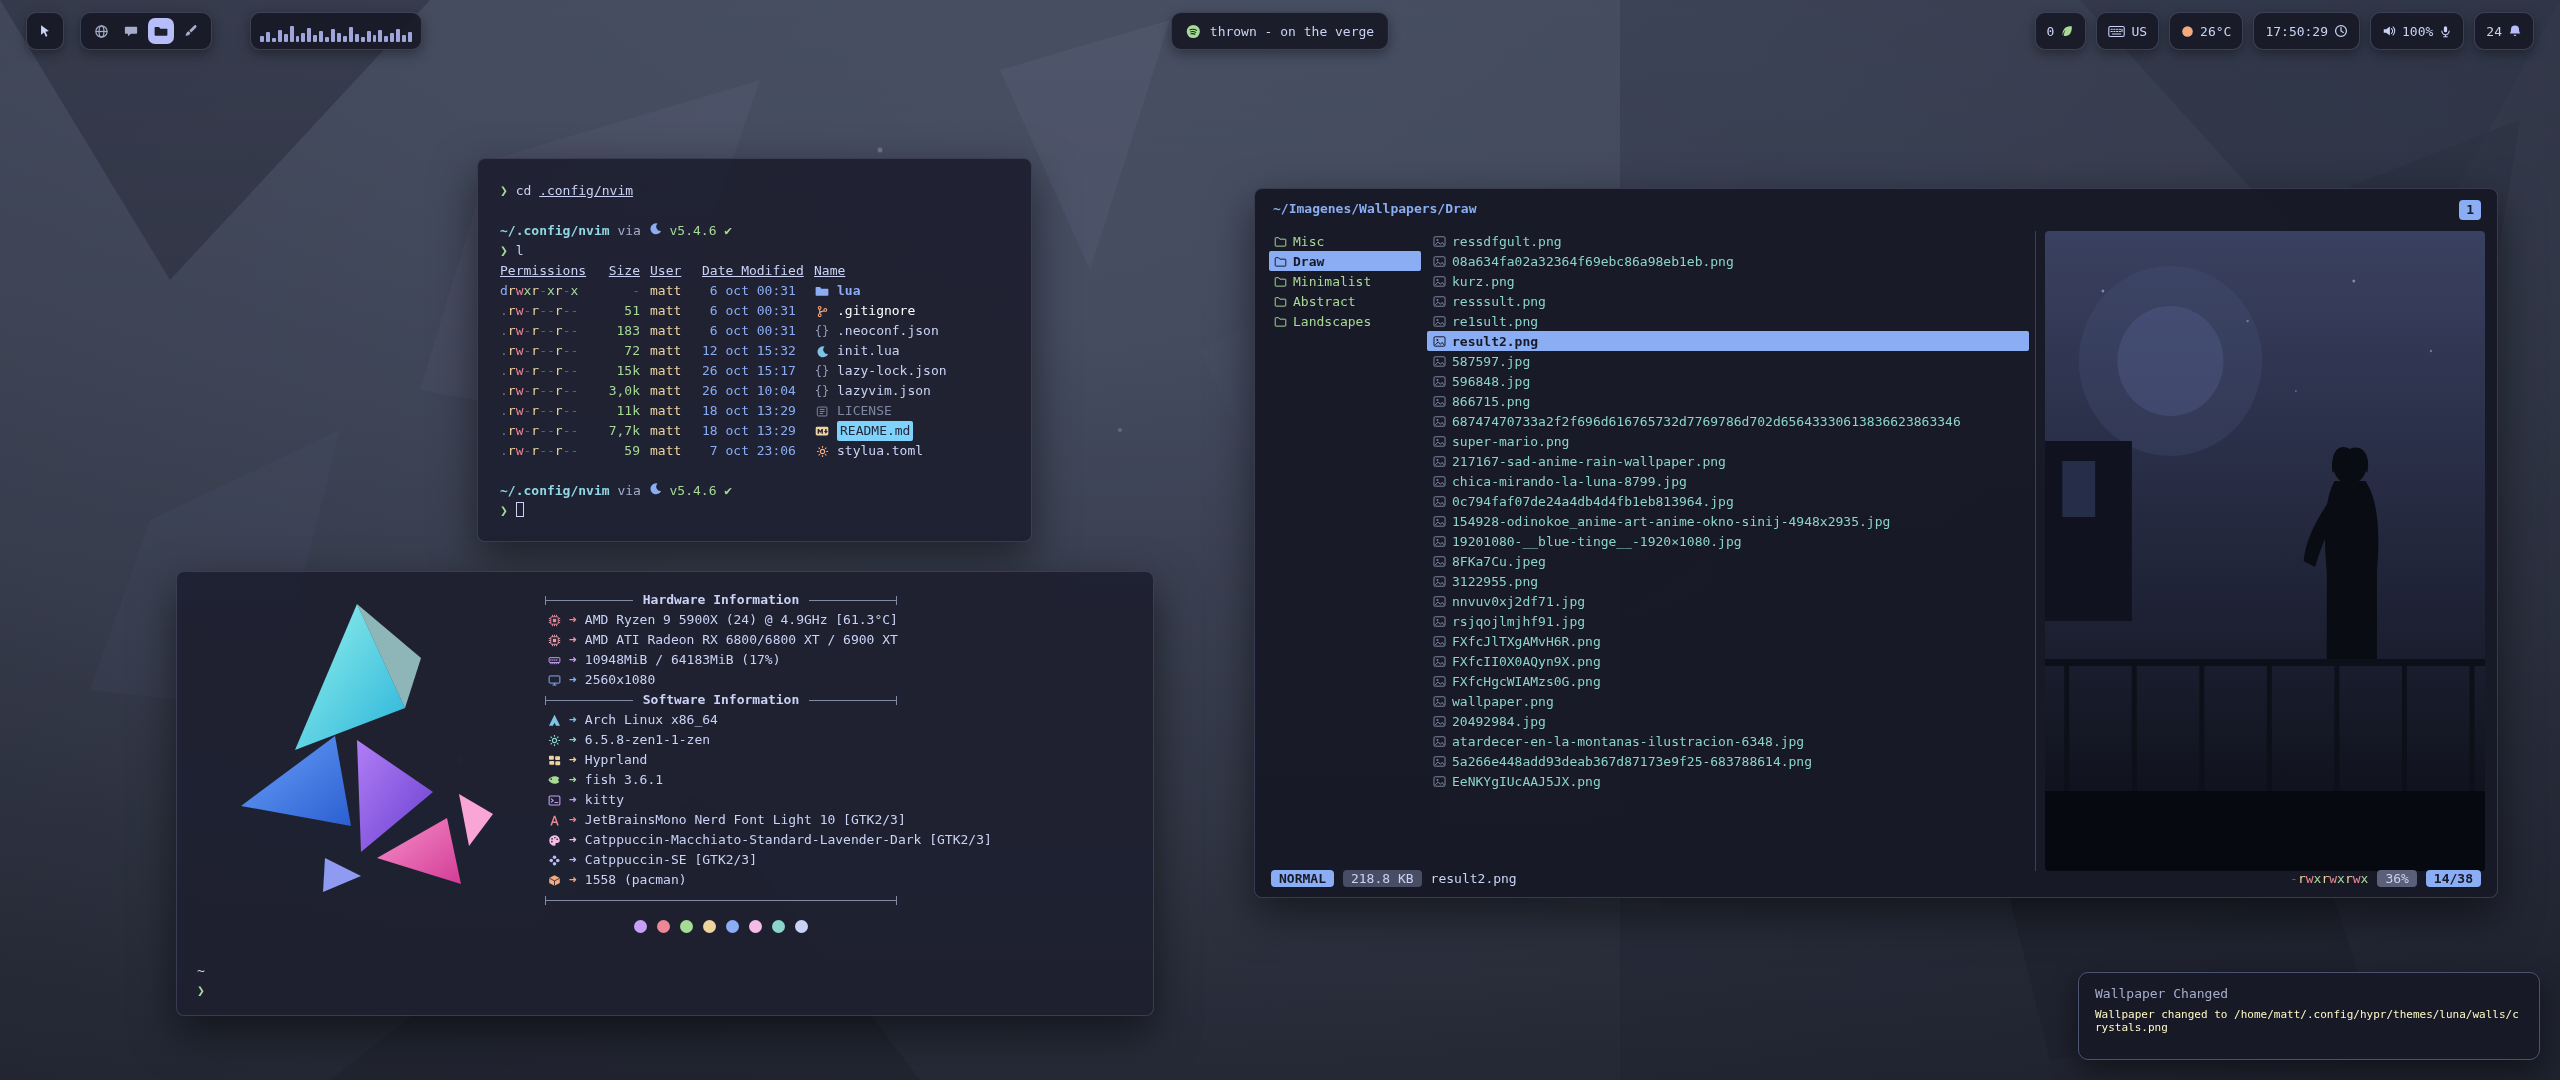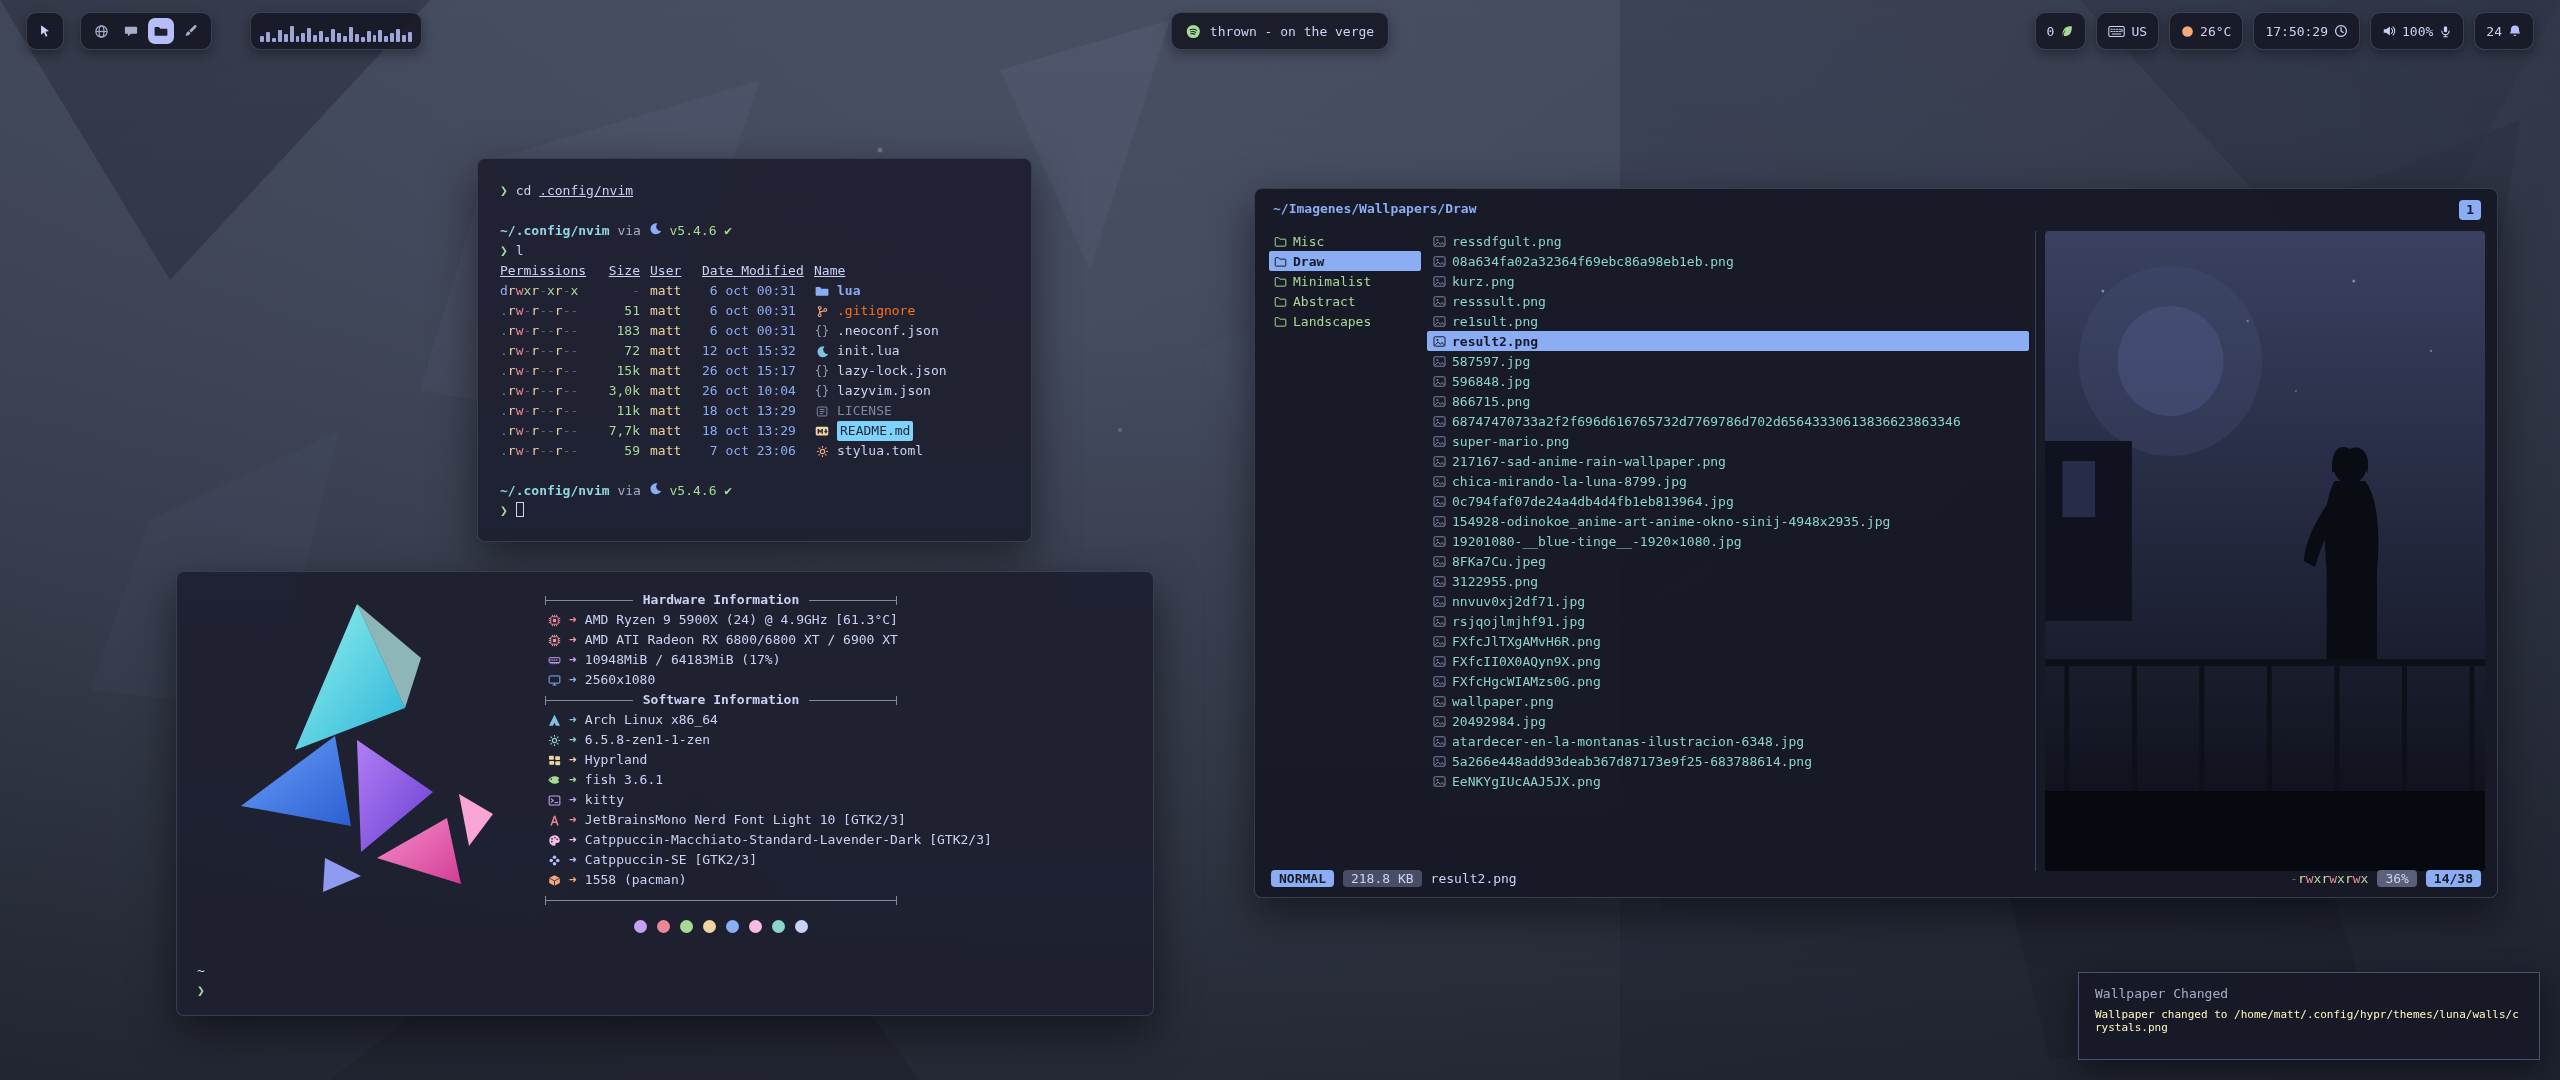--- a/index.html
+++ b/index.html
@@ -78,21 +78,21 @@
   .fm-status{position:absolute;left:16px;right:16px;bottom:8px;height:22px;display:flex;align-items:center;gap:9px;white-space:pre}
   .badge{padding:1px 8px;border-radius:4px;font-weight:bold}
   .badge.mode{background:#8aadf4;color:#181926}
   .badge.size{background:#494d64;color:#cad3f5;font-weight:normal}
   .badge.pct{background:#5b6078;color:#cad3f5;font-weight:normal}
   .badge.pos{background:#8aadf4;color:#181926}
   .spacer{flex:1}
 
   
   .notification{position:absolute;left:2078px;top:972px;width:462px;height:88px;
-    background:rgba(24,25,38,.96);border:1px solid #4b5272;border-radius:0;
+    background:rgba(24,25,38,.96);border:1px solid #4b5272;border-radius:10px;
     padding:13px 16px;box-shadow:0 10px 28px rgba(0,0,0,.45)}
   .n-title{color:#a5adcb;margin-bottom:7px}
   .n-body{color:#fef9c3;word-break:break-all;line-height:13px;font-size:11px}
 </style>
 </head>
 <body>
 
 <div class="screen">
 
   <svg class="wallpaper" width="2560" height="1080" viewBox="0 0 2560 1080">
@@ -292,21 +292,21 @@
     </div>
     <div>
         <div class="trow"><span class="c-perms"><span style="color:#8aadf4">d</span><span style="color:#eed49f">r</span><span style="color:#ed8796">w</span><span style="color:#a6da95">x</span><span style="color:#eed49f">r</span><span style="color:#5b6078">-</span><span style="color:#a6da95">x</span><span style="color:#eed49f">r</span><span style="color:#5b6078">-</span><span style="color:#a6da95">x</span></span><span class="c-size" style="color:#5b6078">-</span><span class="c-user">matt</span><span class="c-date"> 6 oct 00:31</span><span class="c-name"><span class="ficon" style="color:#8aadf4"><svg viewBox="0 0 16 16" width="14" height="14">
                 <path fill="currentColor" d="M1.5 3.5h4.2l1.6 1.8h7.2a.8.8 0 0 1 .8.8v6.4a.8.8 0 0 1-.8.8H1.5a.8.8 0 0 1-.8-.8V4.3a.8.8 0 0 1 .8-.8z"></path>
               </svg></span><span style="color:#8aadf4;font-weight:bold;">lua</span></span></div>
         <div class="trow"><span class="c-perms"><span style="color:#6e738d">.</span><span style="color:#eed49f">r</span><span style="color:#ed8796">w</span><span style="color:#5b6078">-</span><span style="color:#eed49f">r</span><span style="color:#5b6078">-</span><span style="color:#5b6078">-</span><span style="color:#eed49f">r</span><span style="color:#5b6078">-</span><span style="color:#5b6078">-</span></span><span class="c-size" style="color:#a6da95">51</span><span class="c-user">matt</span><span class="c-date"> 6 oct 00:31</span><span class="c-name"><span class="ficon" style="color:#f5a97f"><svg viewBox="0 0 16 16" width="13" height="13" fill="none" stroke="currentColor" stroke-width="1.3">
                 <circle cx="4.5" cy="3.5" r="1.7"></circle>
                 <circle cx="4.5" cy="12.5" r="1.7"></circle>
                 <circle cx="11.5" cy="6" r="1.7"></circle>
                 <path d="M4.5 5.2v5.6M4.5 10c0-2.5 4-1.8 5.6-2.9"></path>
-              </svg></span><span style="color:#f97316;">.gitignore</span></span></div>
+              </svg></span><span style="color:#ffffff;">.gitignore</span></span></div>
         <div class="trow"><span class="c-perms"><span style="color:#6e738d">.</span><span style="color:#eed49f">r</span><span style="color:#ed8796">w</span><span style="color:#5b6078">-</span><span style="color:#eed49f">r</span><span style="color:#5b6078">-</span><span style="color:#5b6078">-</span><span style="color:#eed49f">r</span><span style="color:#5b6078">-</span><span style="color:#5b6078">-</span></span><span class="c-size" style="color:#a6da95">183</span><span class="c-user">matt</span><span class="c-date"> 6 oct 00:31</span><span class="c-name"><span class="ficon" style="color:#939ab7">{}</span><span style="color:#cad3f5;">.neoconf.json</span></span></div>
         <div class="trow"><span class="c-perms"><span style="color:#6e738d">.</span><span style="color:#eed49f">r</span><span style="color:#ed8796">w</span><span style="color:#5b6078">-</span><span style="color:#eed49f">r</span><span style="color:#5b6078">-</span><span style="color:#5b6078">-</span><span style="color:#eed49f">r</span><span style="color:#5b6078">-</span><span style="color:#5b6078">-</span></span><span class="c-size" style="color:#a6da95">72</span><span class="c-user">matt</span><span class="c-date">12 oct 15:32</span><span class="c-name"><span class="ficon" style="color:#7dc4e4"><svg viewBox="0 0 16 16" width="13" height="13">
                 <path fill="currentColor" d="M10.5 1.8A6.8 6.8 0 1 0 14.9 11 5.4 5.4 0 0 1 10.5 1.8z"></path>
               </svg></span><span style="color:#cad3f5;">init.lua</span></span></div>
         <div class="trow"><span class="c-perms"><span style="color:#6e738d">.</span><span style="color:#eed49f">r</span><span style="color:#ed8796">w</span><span style="color:#5b6078">-</span><span style="color:#eed49f">r</span><span style="color:#5b6078">-</span><span style="color:#5b6078">-</span><span style="color:#eed49f">r</span><span style="color:#5b6078">-</span><span style="color:#5b6078">-</span></span><span class="c-size" style="color:#a6da95">15k</span><span class="c-user">matt</span><span class="c-date">26 oct 15:17</span><span class="c-name"><span class="ficon" style="color:#939ab7">{}</span><span style="color:#cad3f5;">lazy-lock.json</span></span></div>
         <div class="trow"><span class="c-perms"><span style="color:#6e738d">.</span><span style="color:#eed49f">r</span><span style="color:#ed8796">w</span><span style="color:#5b6078">-</span><span style="color:#eed49f">r</span><span style="color:#5b6078">-</span><span style="color:#5b6078">-</span><span style="color:#eed49f">r</span><span style="color:#5b6078">-</span><span style="color:#5b6078">-</span></span><span class="c-size" style="color:#a6da95">3,0k</span><span class="c-user">matt</span><span class="c-date">26 oct 10:04</span><span class="c-name"><span class="ficon" style="color:#939ab7">{}</span><span style="color:#cad3f5;">lazyvim.json</span></span></div>
         <div class="trow"><span class="c-perms"><span style="color:#6e738d">.</span><span style="color:#eed49f">r</span><span style="color:#ed8796">w</span><span style="color:#5b6078">-</span><span style="color:#eed49f">r</span><span style="color:#5b6078">-</span><span style="color:#5b6078">-</span><span style="color:#eed49f">r</span><span style="color:#5b6078">-</span><span style="color:#5b6078">-</span></span><span class="c-size" style="color:#a6da95">11k</span><span class="c-user">matt</span><span class="c-date">18 oct 13:29</span><span class="c-name"><span class="ficon" style="color:#8087a2"><svg viewBox="0 0 16 16" width="13" height="13" fill="none" stroke="currentColor" stroke-width="1.2">
                 <path d="M3 2.5h9.5a.9.9 0 0 1 .9.9v9.2a.9.9 0 0 1-.9.9H3a1.4 1.4 0 0 1-1.4-1.4V3.9A1.4 1.4 0 0 1 3 2.5z"></path>
                 <path d="M4.6 5.5h6M4.6 8h6M4.6 10.5h4"></path>
               </svg></span><span style="color:#8087a2;">LICENSE</span></span></div>

